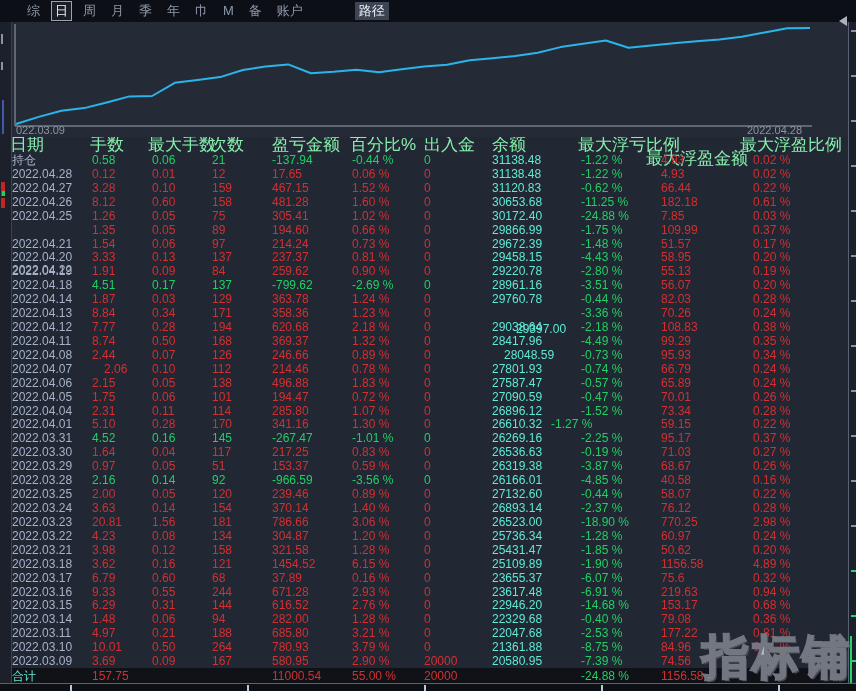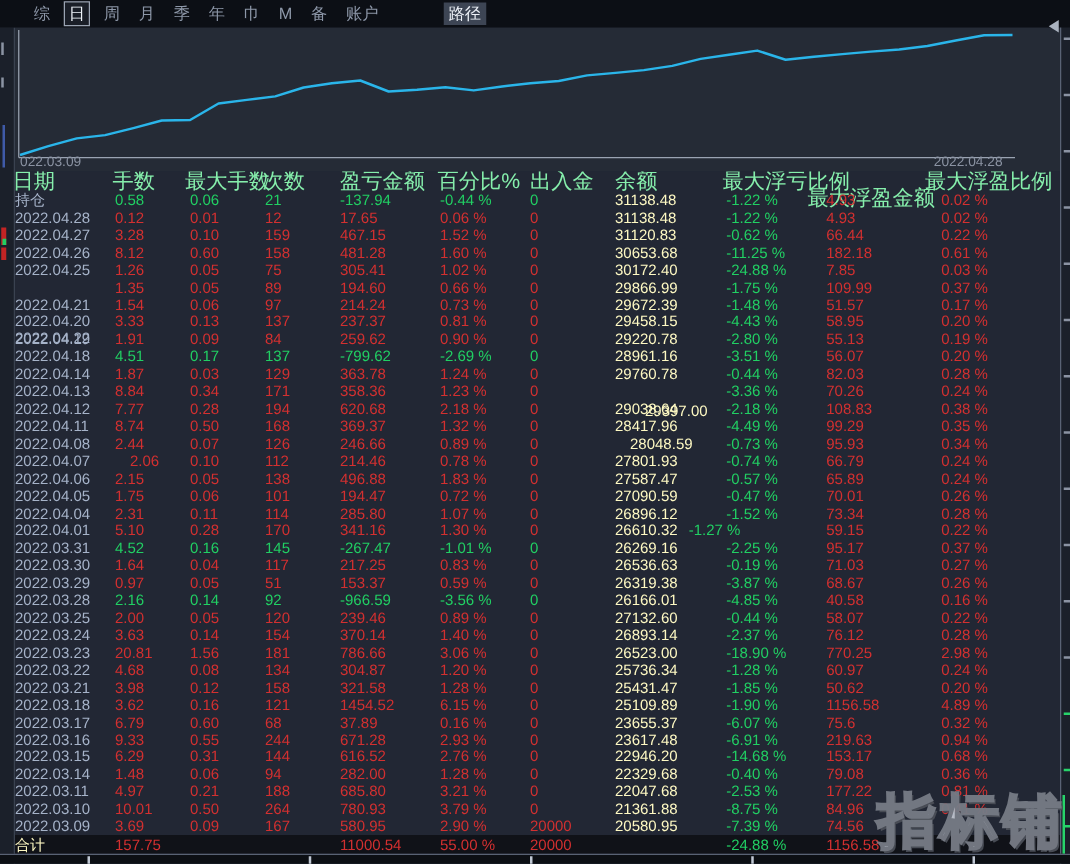--- a/index.html
+++ b/index.html
@@ -30,21 +30,21 @@
   .xlab.right{left:735px;}
   
   .tablewrap{position:absolute;top:137px;left:0;width:856px;height:546px;background:#222734;overflow:hidden;}
   .th,.td{position:absolute;white-space:nowrap;font-size:12px;line-height:14px;}
   .thead{position:absolute;top:0;left:0;width:856px;height:16px;}
   .th{color:#86efac;font-size:17px;}
   .trow{position:absolute;left:0;width:856px;height:14px;}
   .c-red{color:#d33030;}
   .c-green{color:#21cf63;}
   .c-date{color:#a6b3c9;}
-  .c-bal{color:#fef9c3;}
+  .c-bal{color:#5eead4;}
   .totals{position:absolute;left:0;top:531px;width:856px;height:15px;background:#101218;}
   
   .hscroll{
     position:absolute;left:0;top:683px;width:856px;height:8px;
     background:#0c0f14;border-top:1px solid #59impossible;
     border-top:1px solid #596274;box-sizing:border-box;z-index:6;
   }
   .htick{position:absolute;top:1px;width:2px;height:7px;background:#c0c8d4;}
   
   .left-strip{
@@ -462,21 +462,21 @@
         <span class="td c-red" style="left: 272px;">786.66</span>
         <span class="td c-red" style="left: 352px;">3.06 %</span>
         <span class="td c-red" style="left: 424px;">0</span>
         <span class="td c-bal" style="left: 492px;">26523.00</span>
         <span class="td c-green" style="left: 581px;">-18.90 %</span>
         <span class="td c-red" style="left: 661px;">770.25</span>
         <span class="td c-red" style="left: 753px;">2.98 %</span>
       </div>
       <div class="trow" style="top: 391.84px;">
         <span class="td c-date" style="left: 12px;">2022.03.22</span>
-        <span class="td c-red" style="left: 92px;">4.68</span>
+        <span class="td c-red" style="left: 92px;">4.23</span>
         <span class="td c-red" style="left: 152px;">0.08</span>
         <span class="td c-red" style="left: 212px;">134</span>
         <span class="td c-red" style="left: 272px;">304.87</span>
         <span class="td c-red" style="left: 352px;">1.20 %</span>
         <span class="td c-red" style="left: 424px;">0</span>
         <span class="td c-bal" style="left: 492px;">25736.34</span>
         <span class="td c-green" style="left: 581px;">-1.28 %</span>
         <span class="td c-red" style="left: 661px;">60.97</span>
         <span class="td c-red" style="left: 753px;">0.24 %</span>
       </div>

